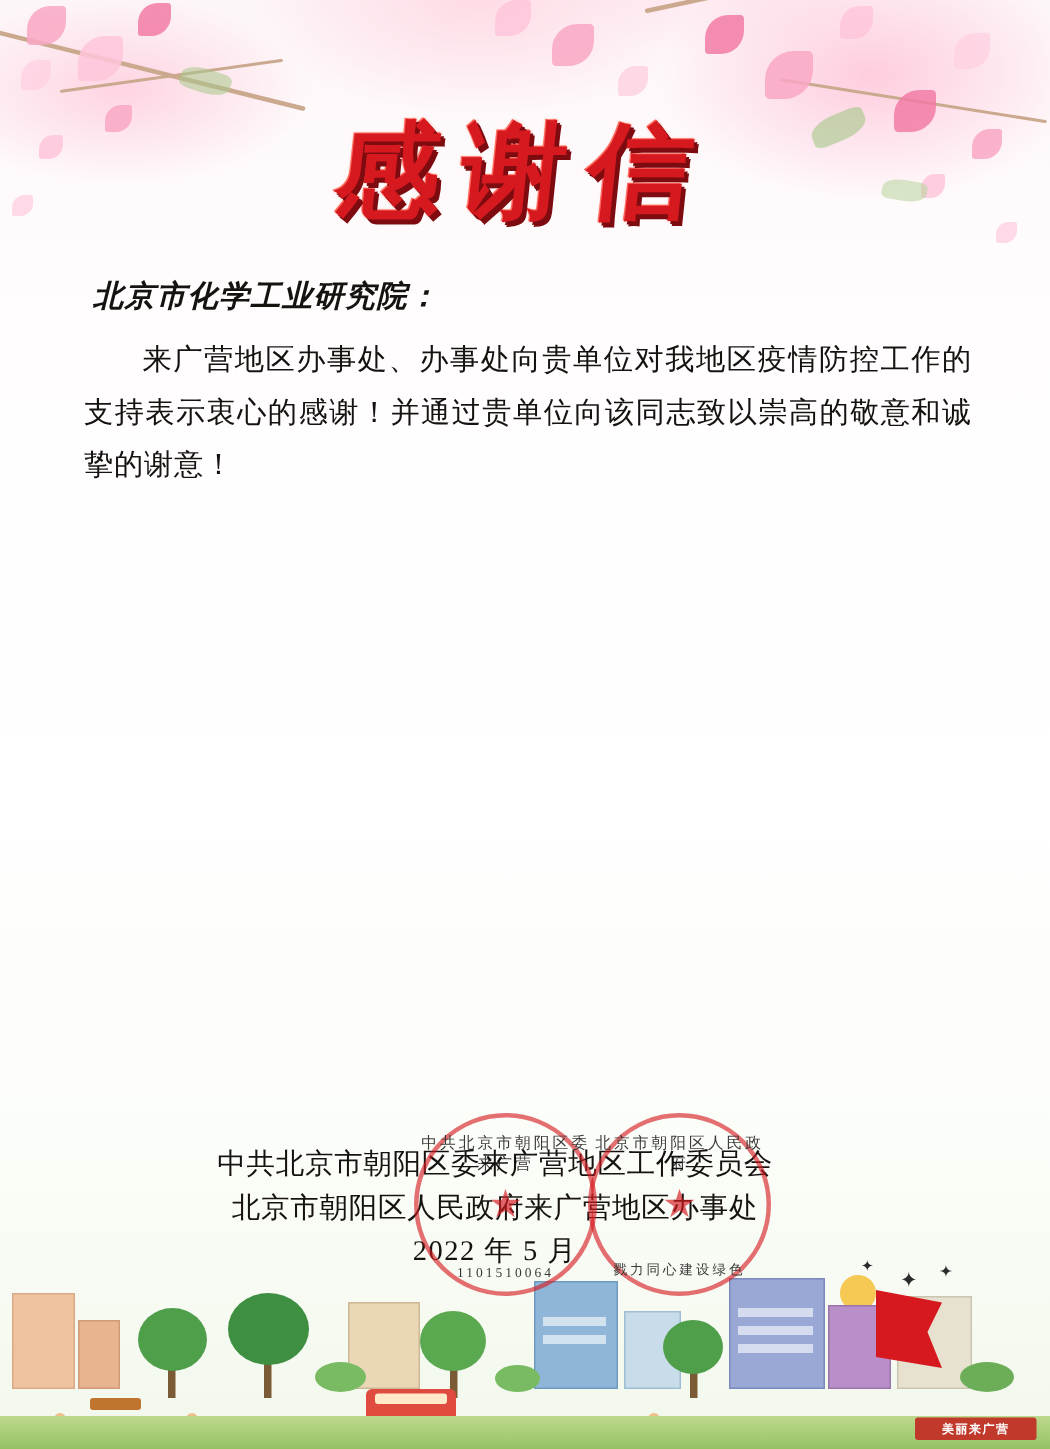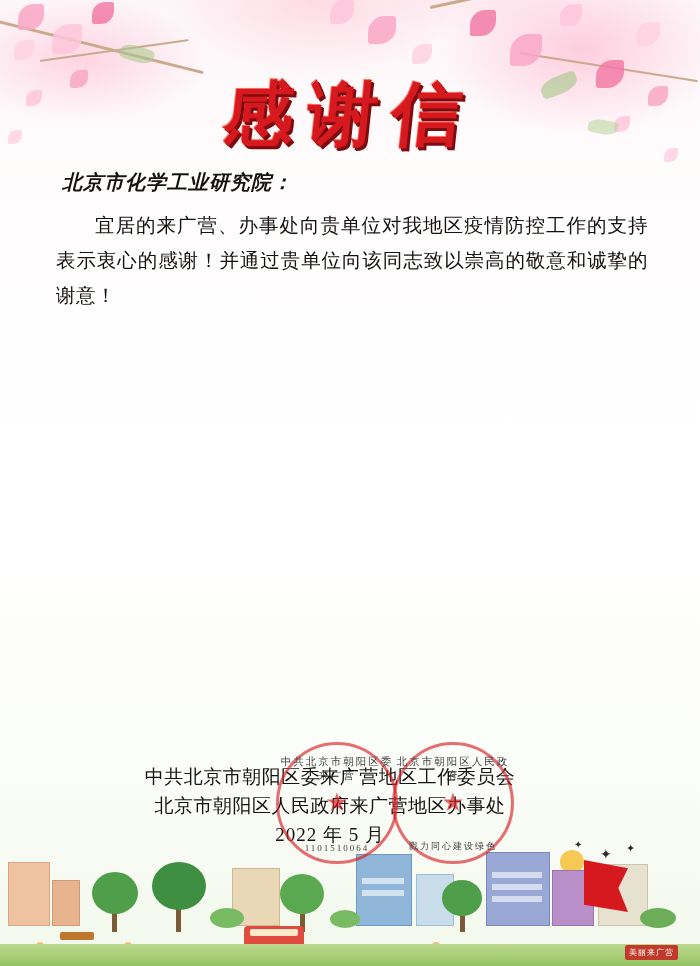--- a/index.html
+++ b/index.html
@@ -83,21 +83,21 @@
     top: 168px;
     left: 56px;
     width: 592px;
     color: #15120f;
   }
   .salutation {
     font-size: 20px;
     font-weight: bold;
     font-style: italic;
     letter-spacing: 1px;
-    margin: 1px 0 12px 6px;
+    margin: 16px 0 12px 6px;
     font-family: "Liberation Serif", "DejaVu Serif", serif;
   }
   .para {
     font-size: 19.5px;
     line-height: 35px;
     text-align: justify;
     text-indent: 2em;
     margin: 0 0 8px 0;
     letter-spacing: .5px;
   }
@@ -202,28 +202,29 @@
   .flag-red {
     position: absolute;
     bottom: 54px;
     right: 72px;
     width: 44px; height: 52px;
     background: #d6191f;
     clip-path: polygon(0 0, 100% 16%, 78% 54%, 100% 100%, 0 86%);
   }
   .corner-badge {
     position: absolute;
-    right: 22px;
+    right: 9px;
     bottom: 6px;
     background: #c0392b;
     color: #fff;
     font-size: 8px;
-    padding: 2px 4px;
+    padding: 2px 18px;
     border-radius: 2px;
     letter-spacing: 1px;
+    font-weight: bold;
   }
   .sun {
     position: absolute;
     right: 116px;
     bottom: 92px;
     width: 24px; height: 24px;
     border-radius: 50%;
     background: #f5c242;
     opacity: .9;
   }
@@ -269,21 +270,21 @@
 
   <div class="title-wrap">
     <div class="title">感谢信</div>
   </div>
 
   <div class="letter">
     <div class="salutation">北京市化学工业研究院：</div>
 
 
 
-    <p class="para">宜居的来广营、办事处向贵单位对我地区疫情防控工作的支持表示衷心的感谢！并通过贵单位向该同志致以崇高的敬意和诚挚的谢意！</p>
+    <p class="para">来广营地区办事处、办事处向贵单位对我地区疫情防控工作的支持表示衷心的感谢！并通过贵单位向该同志致以崇高的敬意和诚挚的谢意！</p>
   </div>
 
   <div class="stamp stamp-1">
     <div class="arc-top">中共北京市朝阳区委来广营</div>
     <div class="star">★</div>
     <div class="arc-bottom">1101510064</div>
   </div>
   <div class="stamp stamp-2">
     <div class="arc-top">北京市朝阳区人民政府</div>
     <div class="star">★</div>

